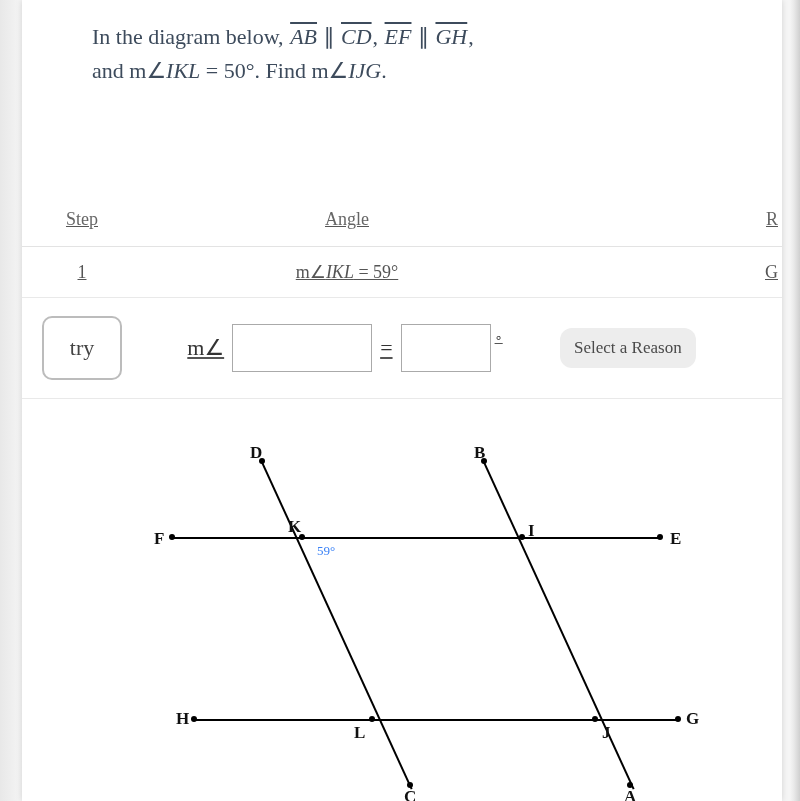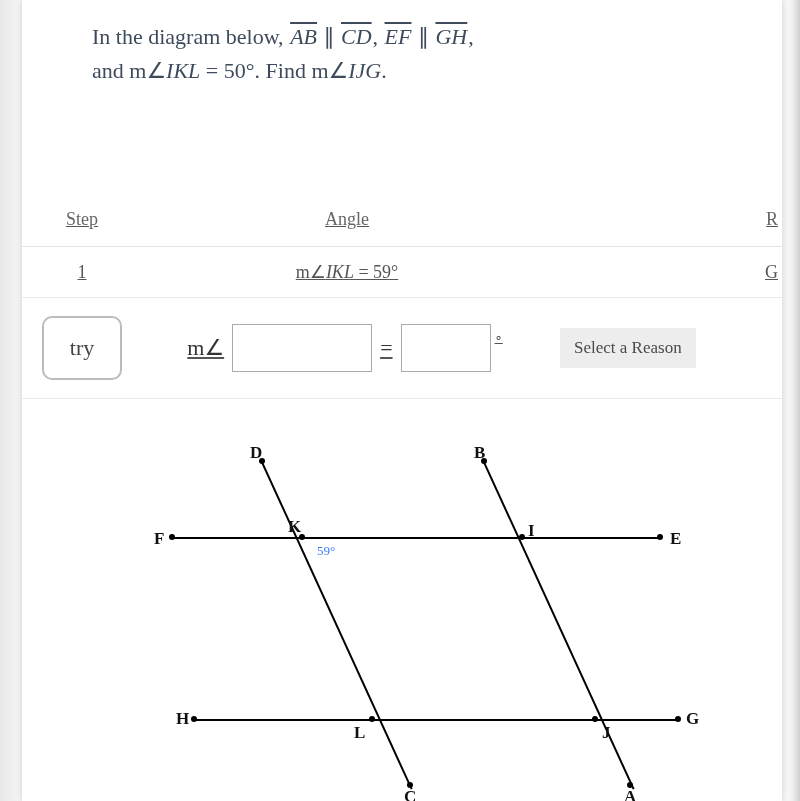--- a/index.html
+++ b/index.html
@@ -81,21 +81,21 @@
     width:140px; height:48px;
     border:1.5px solid #aaa;
     background:#fff;
   }
   .box-input.small { width:90px; }
   .deg-sup { position:relative; top:-10px; left:-4px; font-size:13px;}
   .select-reason {
     display:inline-block;
     background:#ededed;
     border:none;
-    border-radius:0;
+    border-radius:12px;
     padding:10px 14px;
     font-size:17px;
     color:#4a4a4a;
     font-family: Georgia, serif;
   }
 
   .diagram {
     position:relative;
     margin: 30px auto 0 auto;
     width: 600px; height: 360px;

